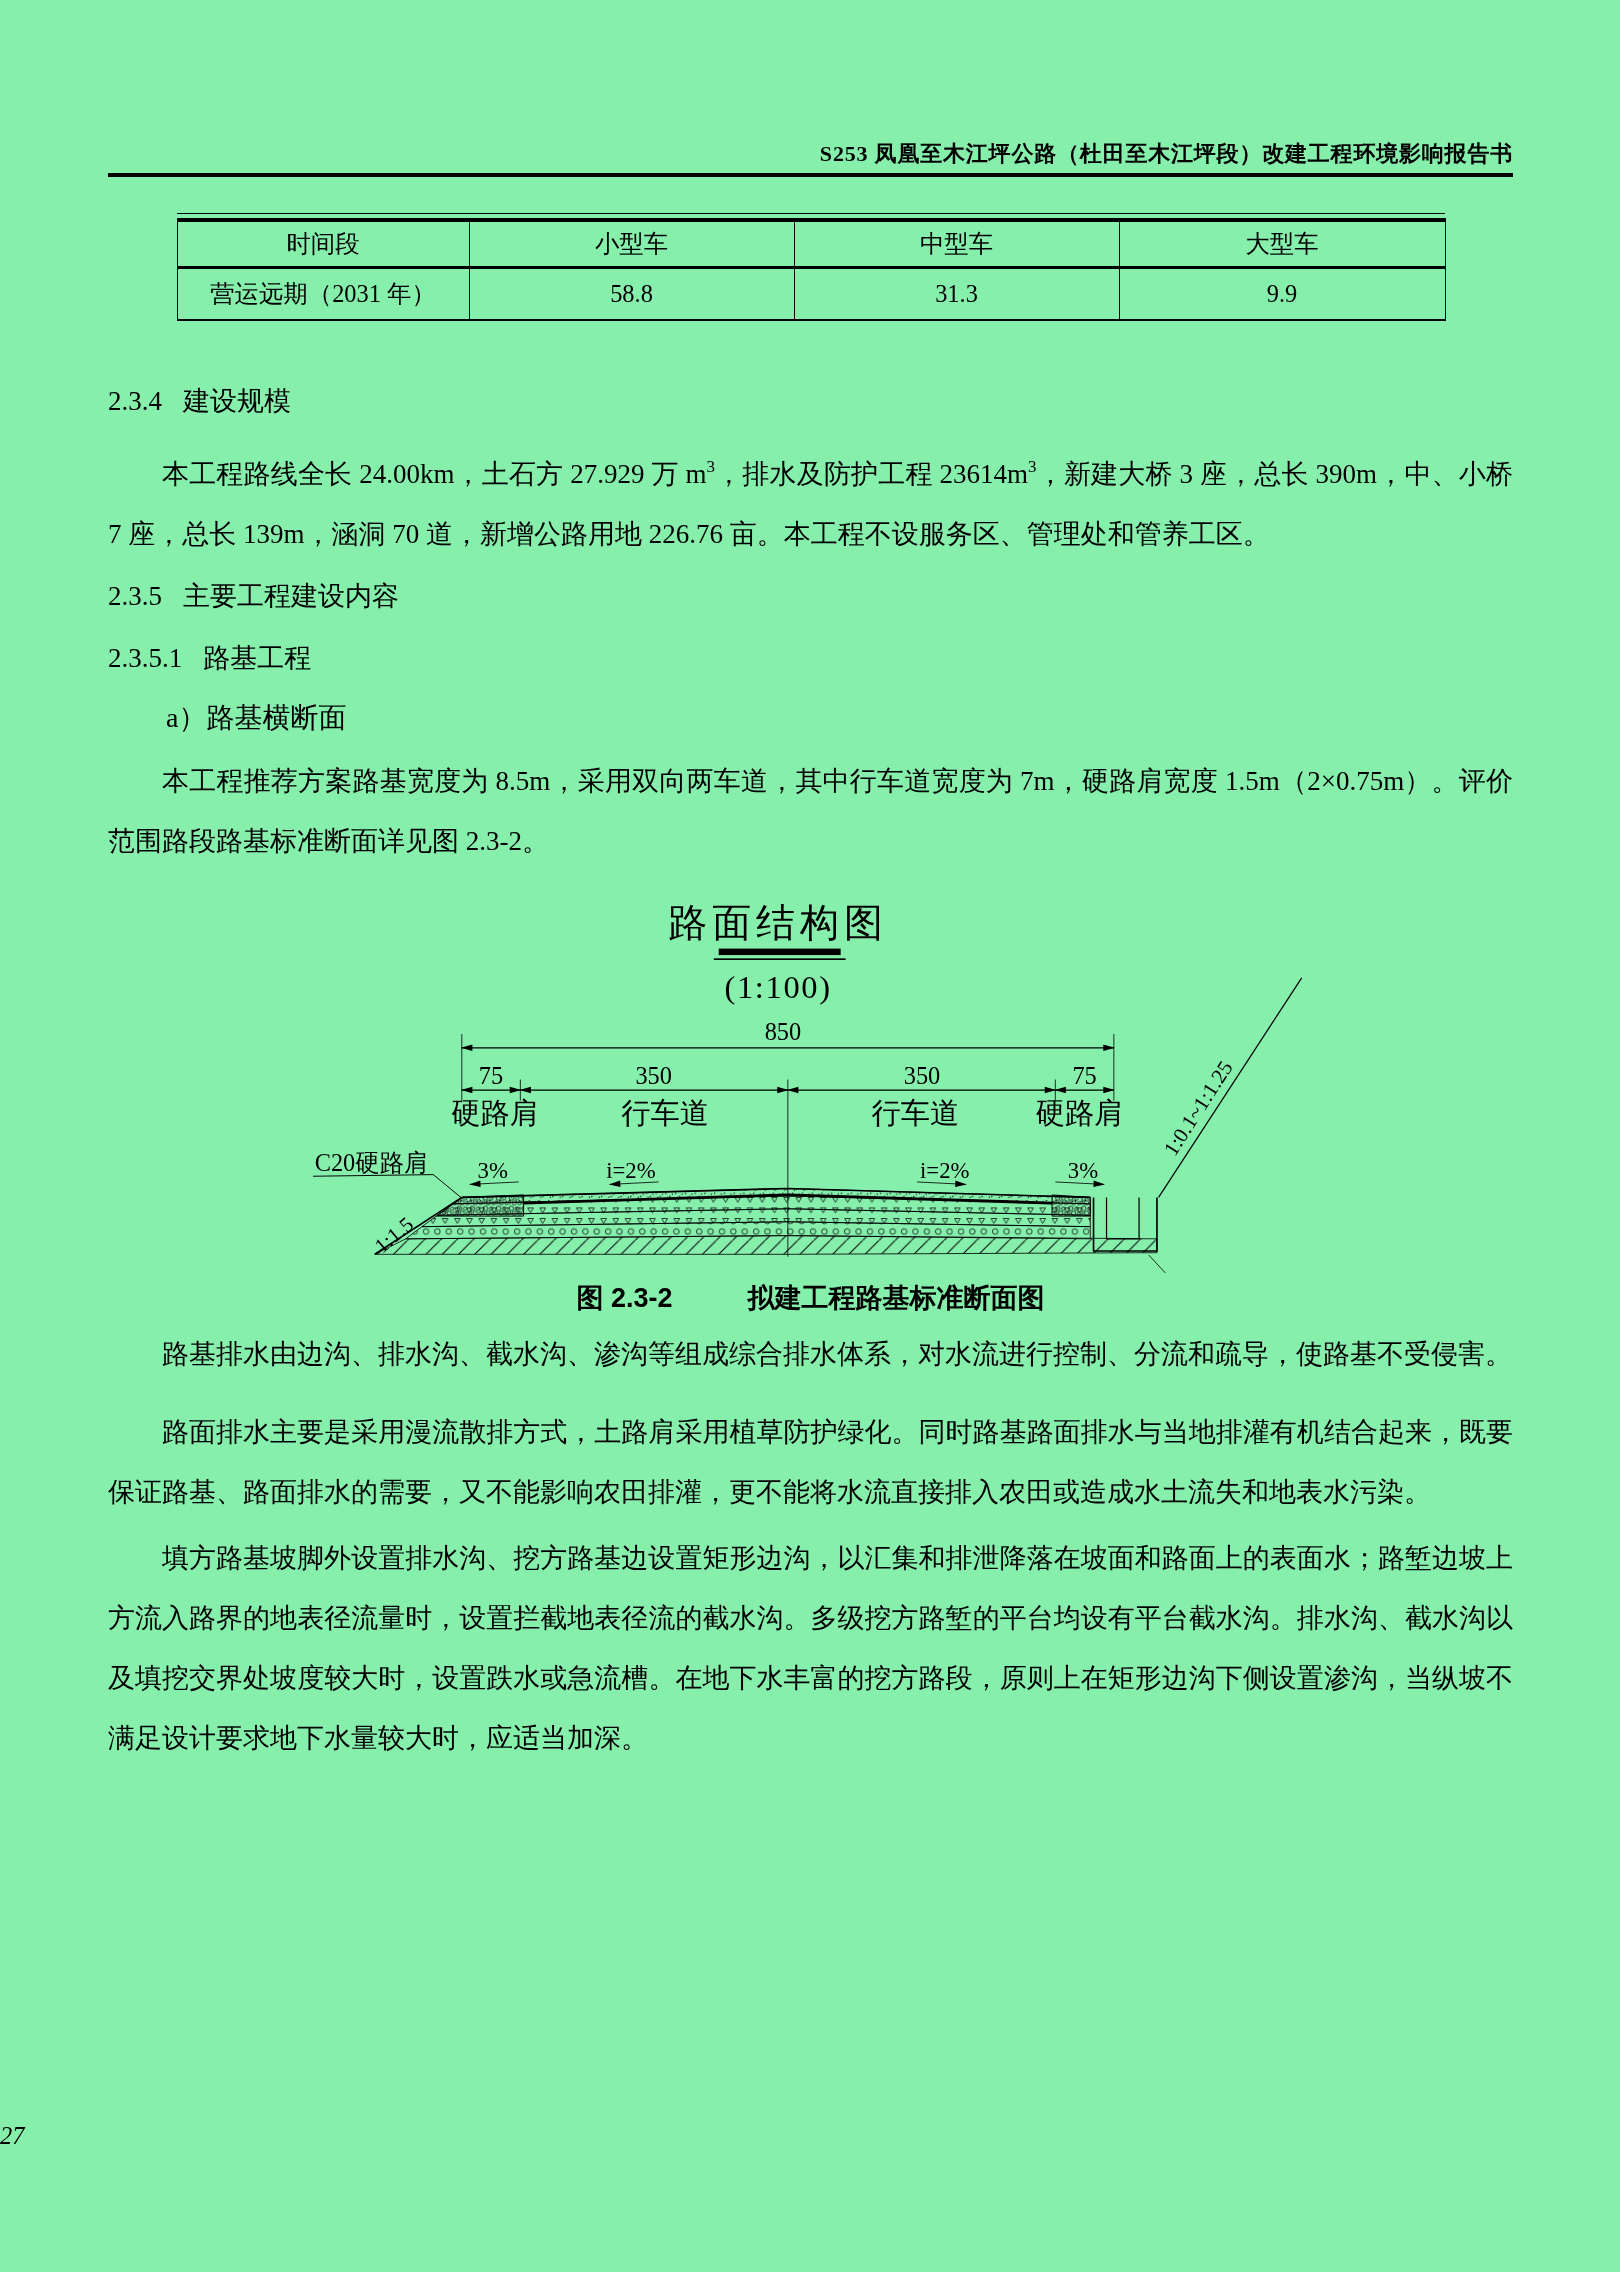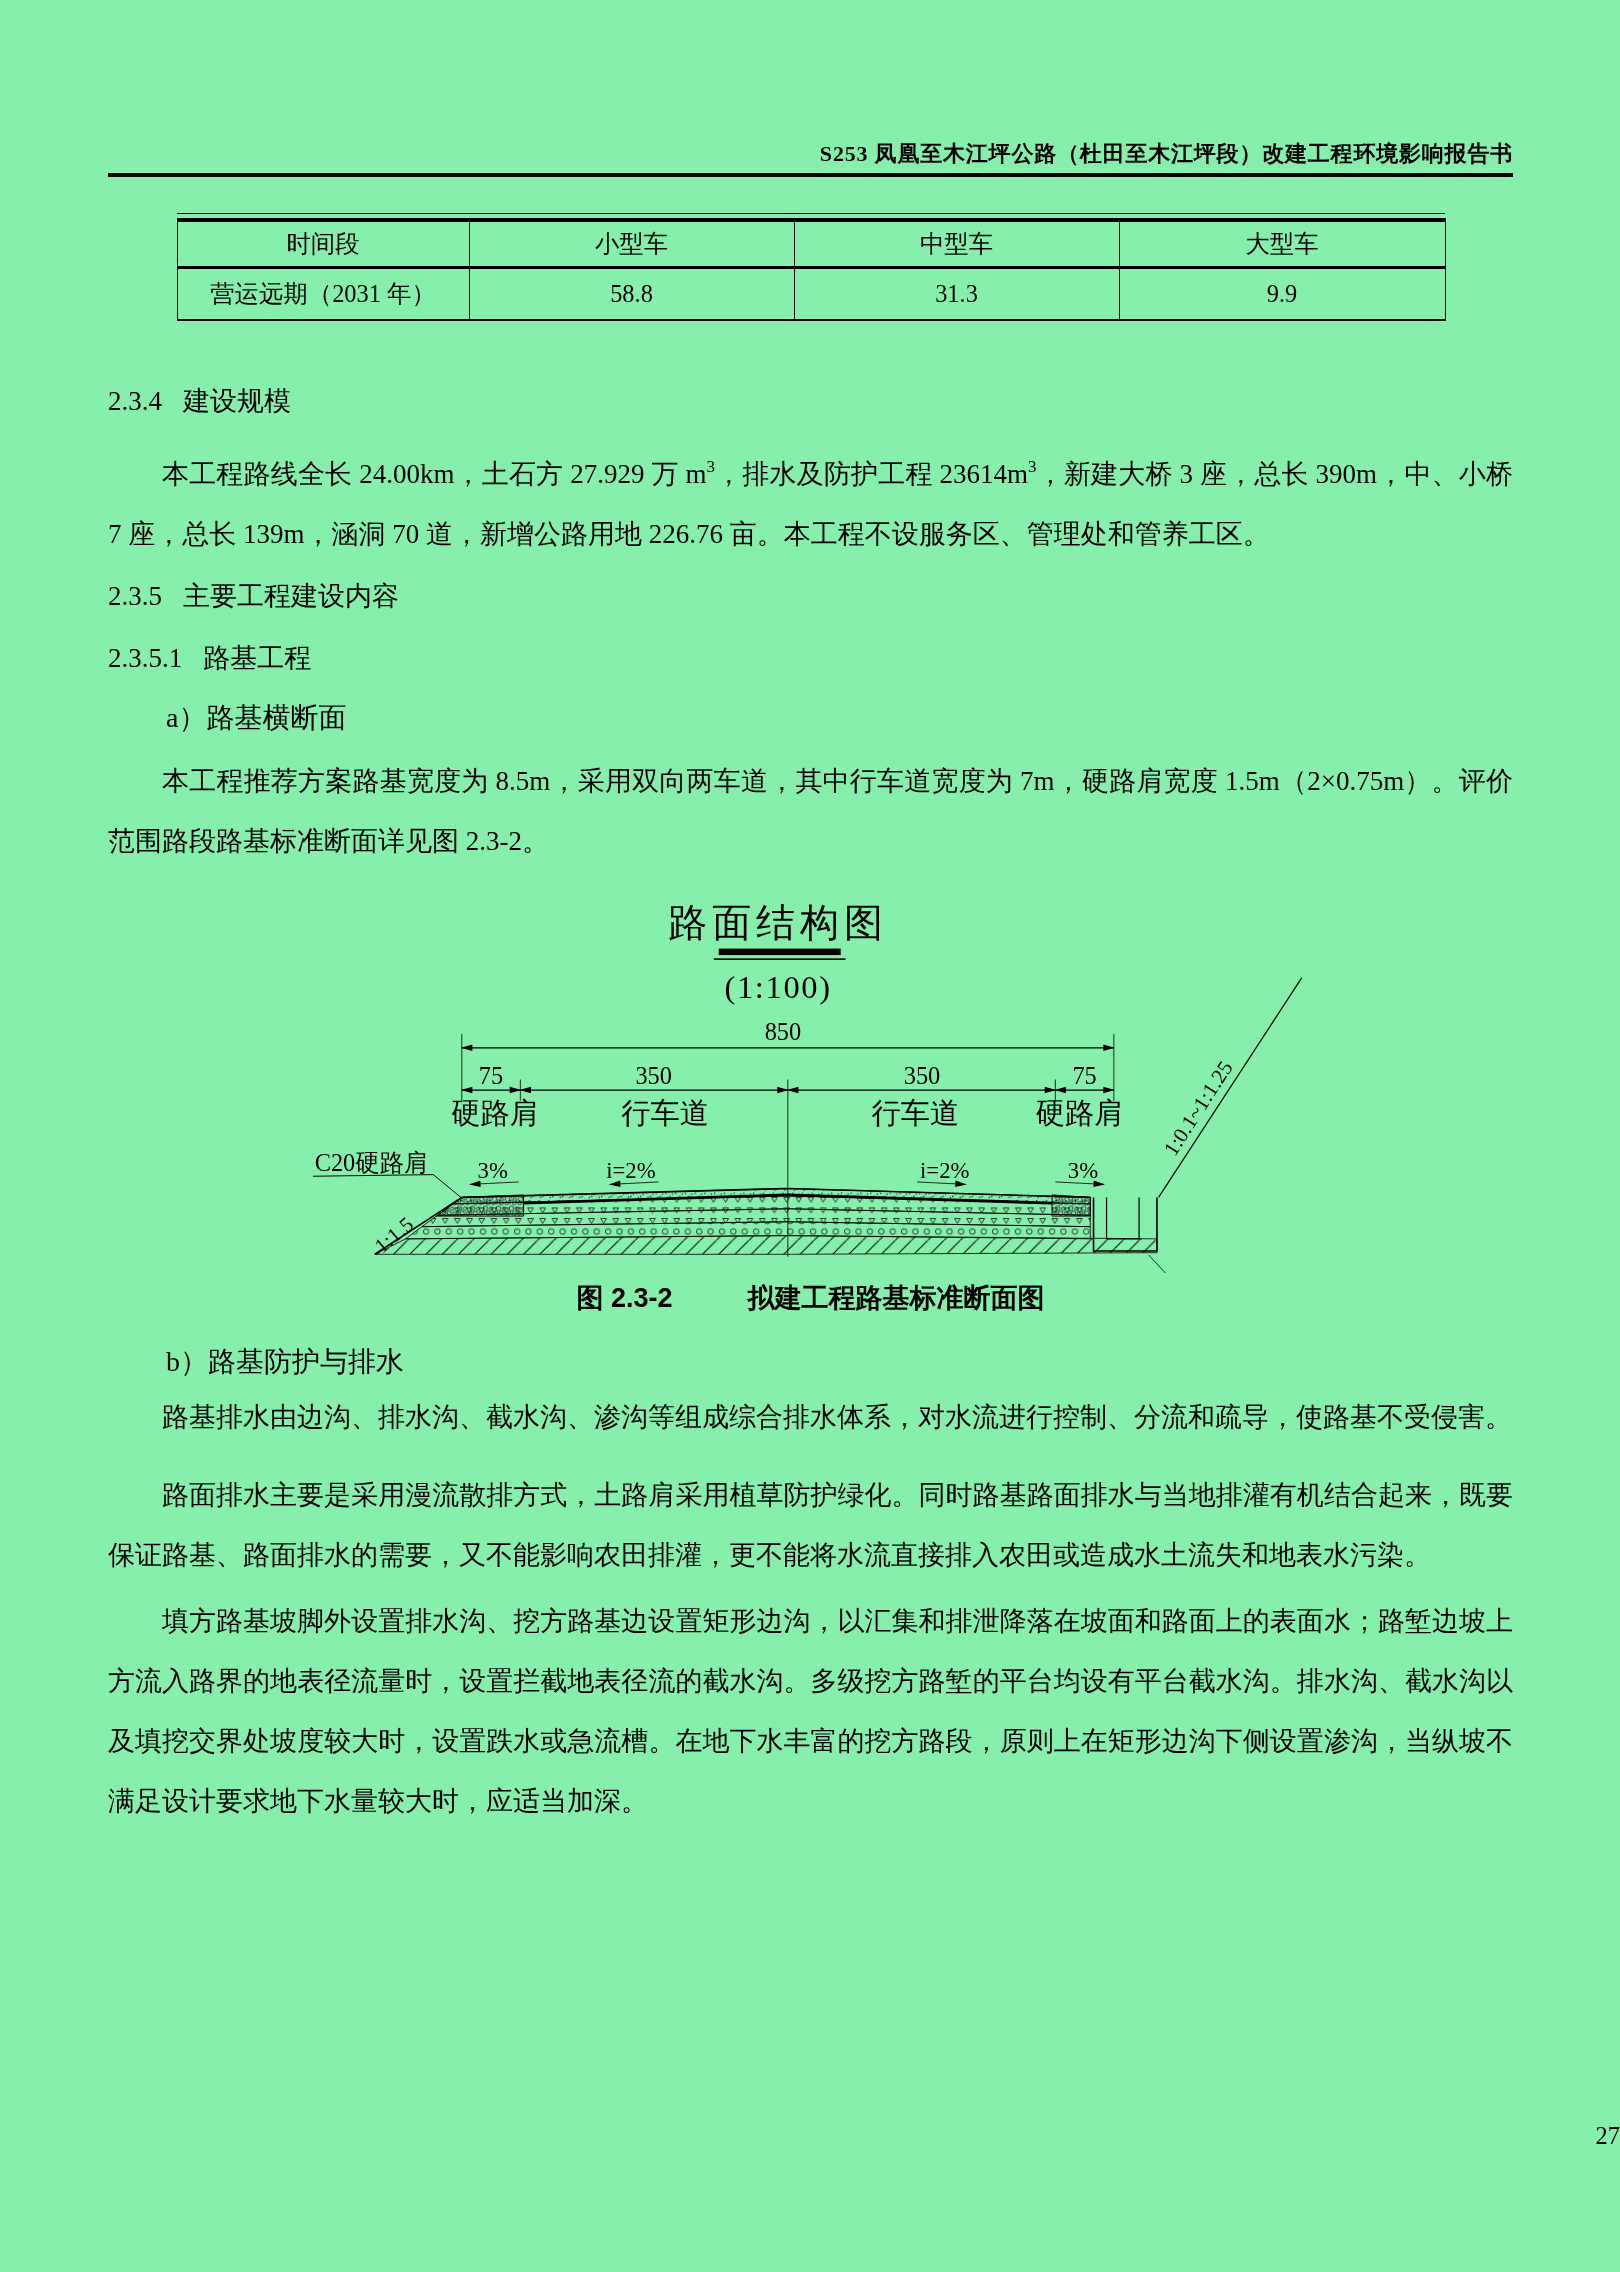--- a/index.html
+++ b/index.html
@@ -43,21 +43,21 @@
   
   .figure{margin-top:28.5px;}
   .figure svg{display:block;}
   .fig-caption{
     text-align:center;margin-top:6.5px;
     font-family:"Liberation Sans","DejaVu Sans",sans-serif;
     font-weight:700;font-size:27px;line-height:36px;
   }
   .fig-caption .gap{display:inline-block;width:75px;}
 
-  .page-num{position:absolute;left:0;right:0;top:2122px;text-align:right;font-size:24.4px;line-height:28px;}
+  .page-num{position:absolute;left:0;right:0;top:2122px;text-align:left;font-size:24.4px;line-height:28px;font-style:italic;}
 
   
   .ln{stroke:#000;fill:none;}
   text.dg{font-family:"Liberation Serif","DejaVu Serif",serif;fill:#000;}
 </style>
 </head>
 <body>
 
 <div class="page">
   <div class="content">
@@ -197,21 +197,20 @@
 
         <line x1="1424" y1="367" x2="1600" y2="97" class="ln" stroke-width="1.5"></line>
         <text class="dg" font-size="26" text-anchor="middle" transform="translate(1480,262) rotate(-57)">1:0.1~1:1.25</text>
       </svg>
 
       <div class="fig-caption">
         <span>图 2.3-2</span><span class="gap"></span><span>拟建工程路基标准断面图</span>
       </div>
     </div>
 
-    <p class="item-h mt-b">b）路基防护与排水</p>
 
     <p class="para p-d1">路基排水由边沟、排水沟、截水沟、渗沟等组成综合排水体系，对水流进行控制、分流和疏导，使路基不受侵害。</p>
 
     <p class="para p-d3">路面排水主要是采用漫流散排方式，土路肩采用植草防护绿化。同时路基路面排水与当地排灌有机结合起来，既要保证路基、路面排水的需要，又不能影响农田排灌，更不能将水流直接排入农田或造成水土流失和地表水污染。</p>
 
     <p class="para p-d2">填方路基坡脚外设置排水沟、挖方路基边设置矩形边沟，以汇集和排泄降落在坡面和路面上的表面水；路堑边坡上方流入路界的地表径流量时，设置拦截地表径流的截水沟。多级挖方路堑的平台均设有平台截水沟。排水沟、截水沟以及填挖交界处坡度较大时，设置跌水或急流槽。在地下水丰富的挖方路段，原则上在矩形边沟下侧设置渗沟，当纵坡不满足设计要求地下水量较大时，应适当加深。</p>
 
   </div>
 
   <div class="page-num">27</div>

